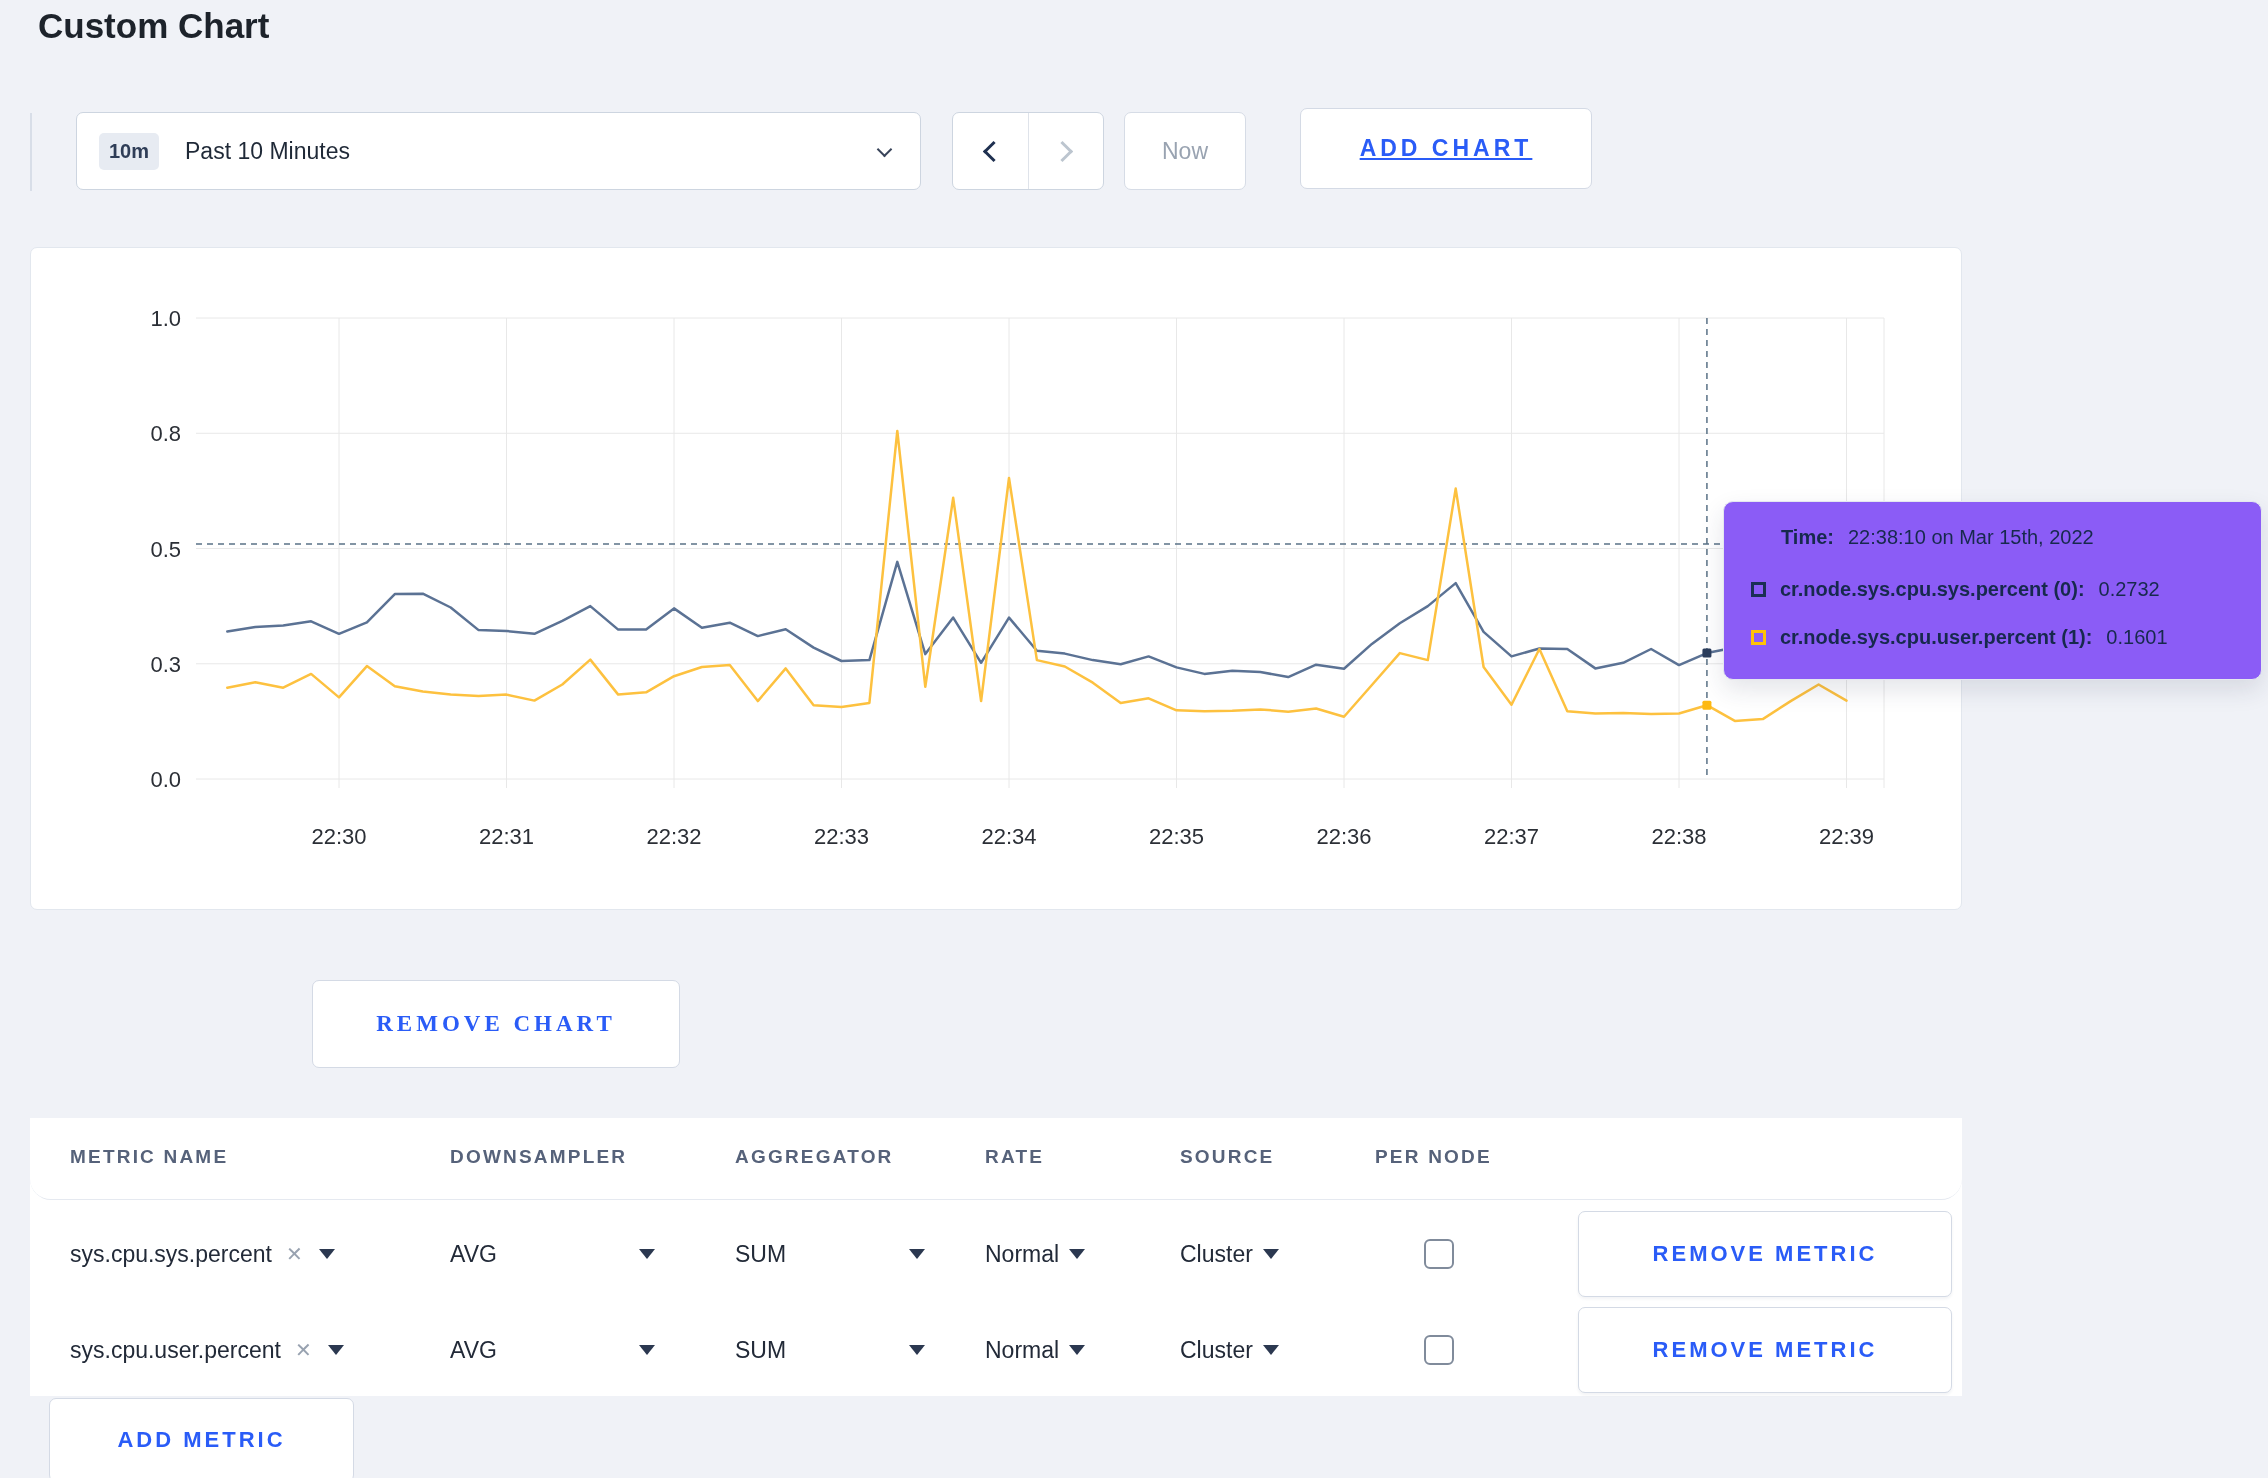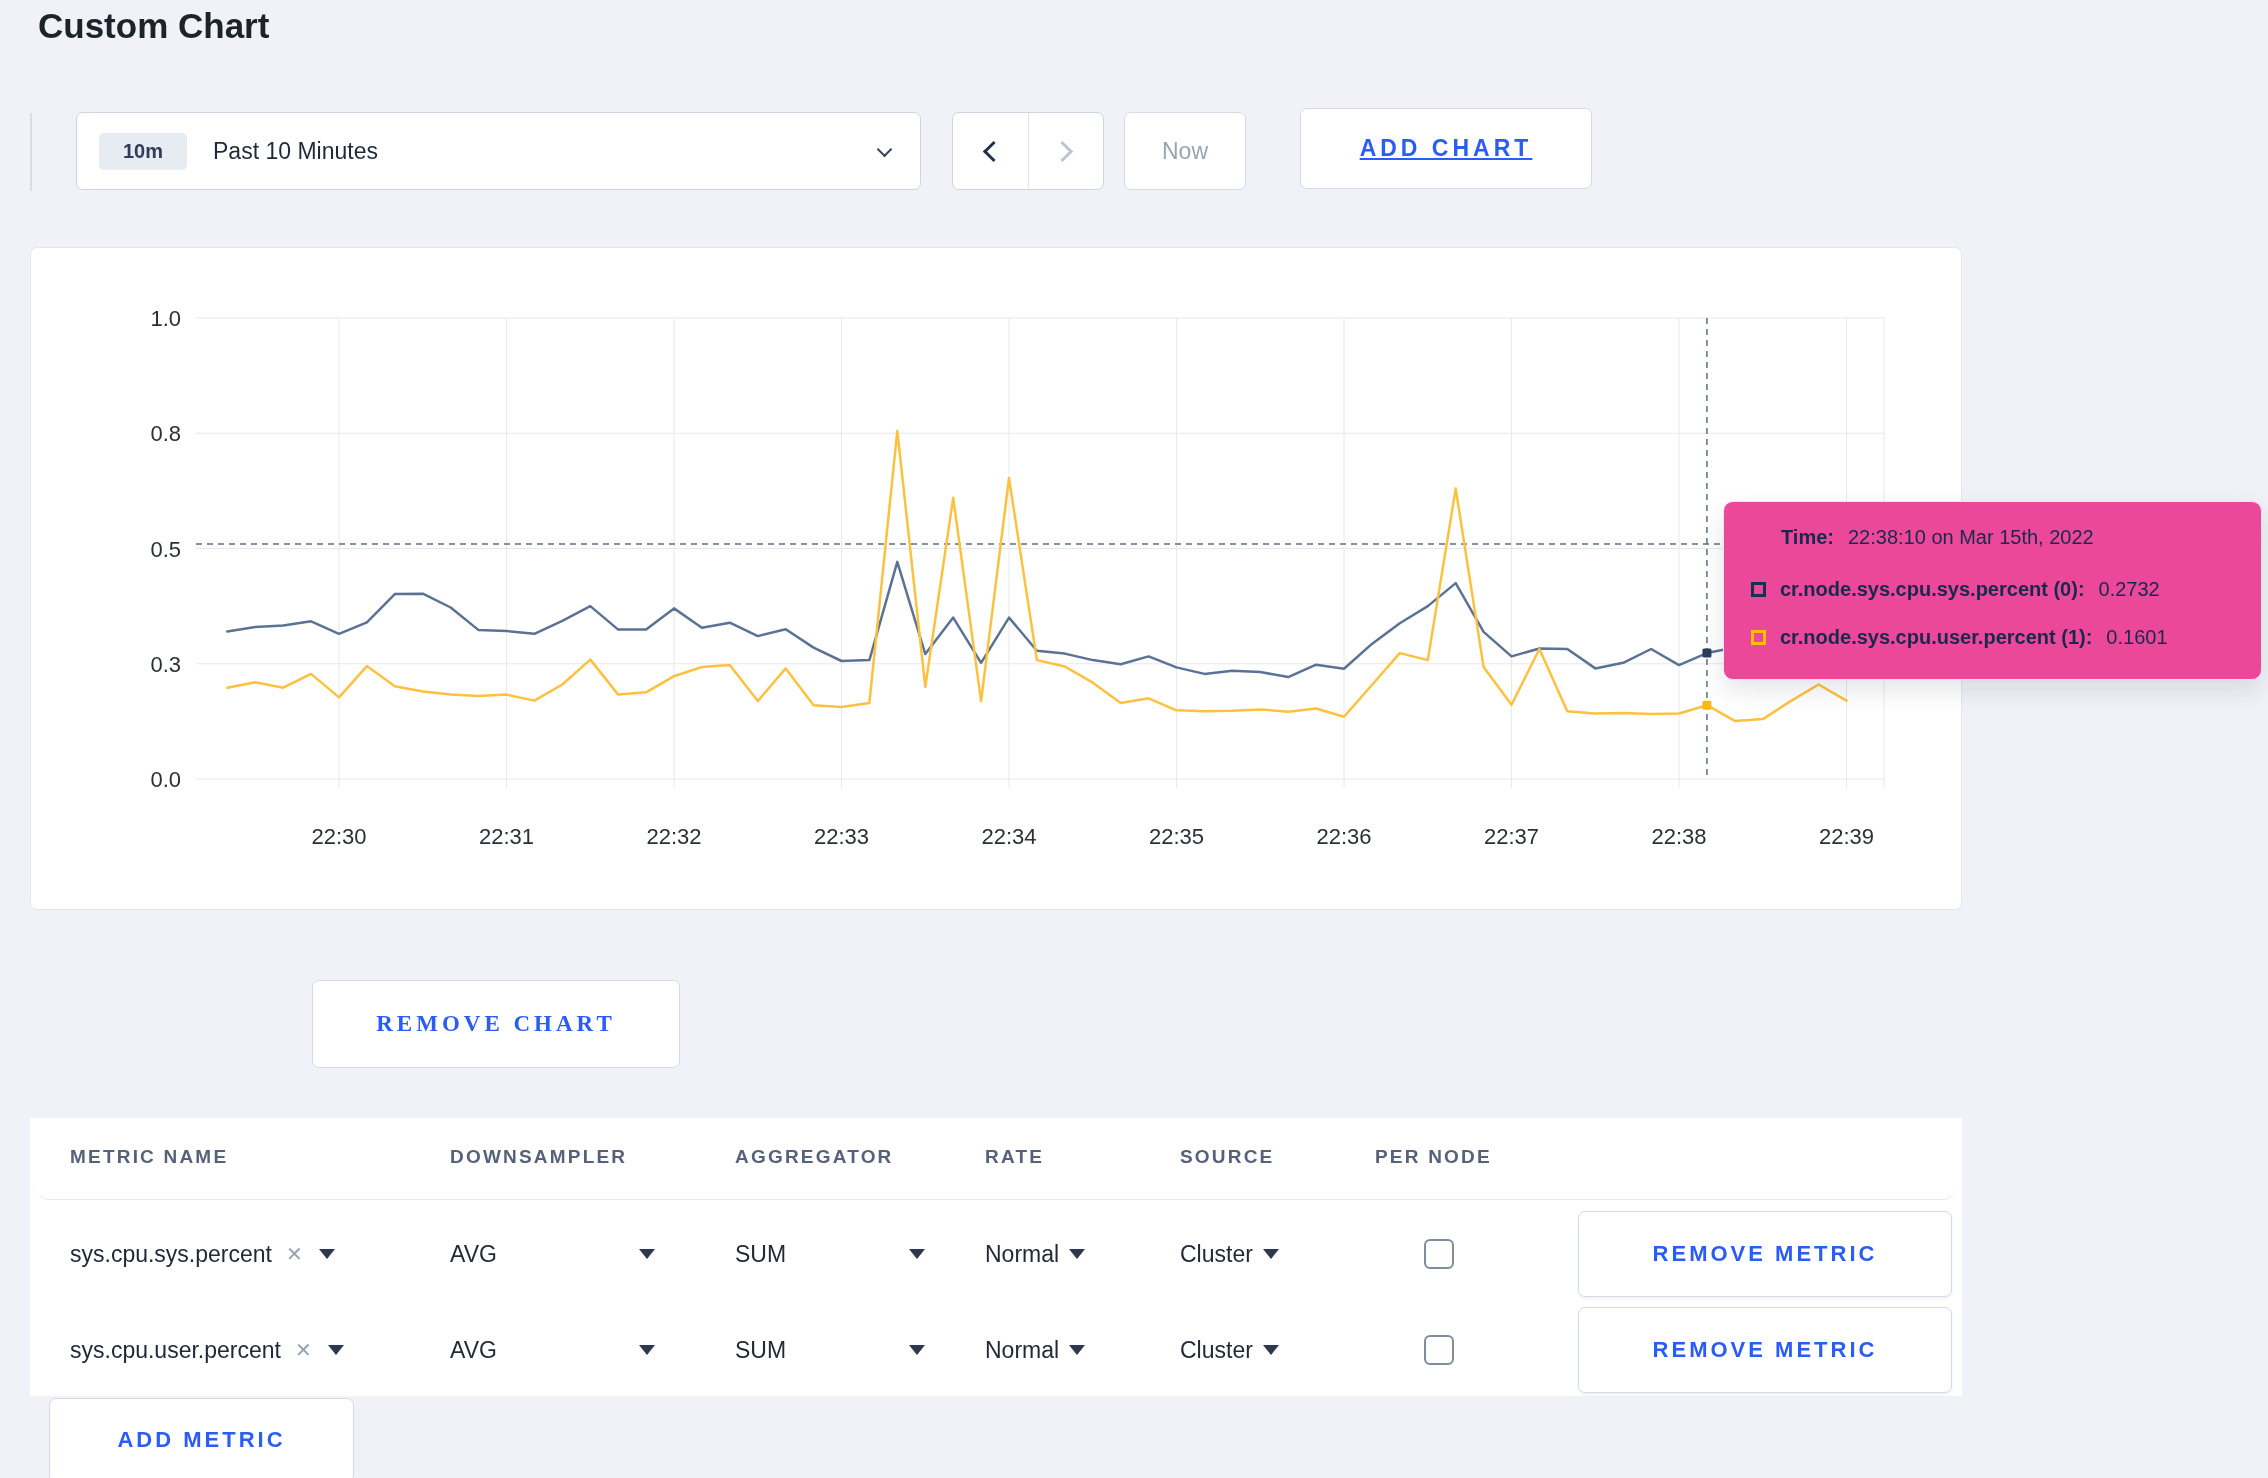--- a/index.html
+++ b/index.html
@@ -6,21 +6,21 @@
   html,body { background:#f0f2f7; }
   body { font-family:"Liberation Sans", sans-serif; }
   #app { position:relative; width:2268px; height:1478px; background:#f0f2f7; overflow:hidden; }
 
   .page-title { position:absolute; left:38px; top:6px; font-size:35px; font-weight:600; color:#1d232b; }
 
   
   .tb-divider { position:absolute; left:30px; top:113px; width:2px; height:78px; background:#d8dee8; }
   .time-select { position:absolute; left:76px; top:112px; width:845px; height:78px; background:#fff;
     border:1.5px solid #cdd5e0; border-radius:7px; display:flex; align-items:center; cursor:pointer; }
-  .time-badge { margin-left:22px; background:#e7ebf2; border-radius:5px; padding:7px 24px;
+  .time-badge { margin-left:22px; background:#e7ebf2; border-radius:5px; padding:7px 10px;
     font-size:20px; font-weight:bold; color:#2f3d57; }
   .time-label { margin-left:26px; font-size:23px; color:#1f2937; }
   .chev { display:inline-block; width:11px; height:11px; border-right:2.5px solid #39445a;
     border-bottom:2.5px solid #39445a; transform:rotate(45deg); }
   .time-select .chev { position:absolute; right:30px; top:31px; }
 
   .pager { position:absolute; left:952px; top:112px; width:152px; height:78px; background:#fff;
     border:1.5px solid #cdd5e0; border-radius:7px; display:flex; }
   .pager-btn { flex:1; display:flex; align-items:center; justify-content:center; cursor:pointer; }
   .pager-btn + .pager-btn { border-left:1.5px solid #dfe3ea; }
@@ -38,21 +38,21 @@
 
   
   .chart-card { position:absolute; left:30px; top:247px; width:1932px; height:663px; background:#fff;
     border:1px solid #e2e7ee; border-radius:7px; }
   .chart-card svg { position:absolute; left:0; top:0; }
   svg .grid { stroke:#e8e8e8; stroke-width:1; }
   svg .dash { stroke:#5a7186; stroke-width:1.5; stroke-dasharray:6 5; }
   svg .ylab, svg .xlab { font-family:"Liberation Sans",sans-serif; font-size:22px; fill:#2b2f36; }
 
   
-  .tooltip { position:absolute; left:1723px; top:501px; width:539px; height:179px; background:#ec4899;
+  .tooltip { position:absolute; left:1723px; top:501px; width:539px; height:179px; background:#8b5cf6;
     border:1px solid #e4e8ef; border-radius:10px; box-shadow:0 10px 24px rgba(30,40,70,0.12); z-index:5;padding-left:16px; }
   .tt-row { position:absolute; left:27px; display:flex; align-items:center; font-size:20px; color:#17294d; }
   .tt-time { top:24px; left:57px; }
   .tt-s0 { top:76px; } .tt-s1 { top:124px; }
   .tt-label { font-weight:bold; }
   .tt-val { margin-left:14px; }
   .swatch { width:15px; height:15px; border:3.5px solid #1b2f54; margin-right:14px; display:inline-block; }
 
   
   .units-btn { position:absolute; left:30px; top:980px; width:263px; height:88px; background:#fff;

